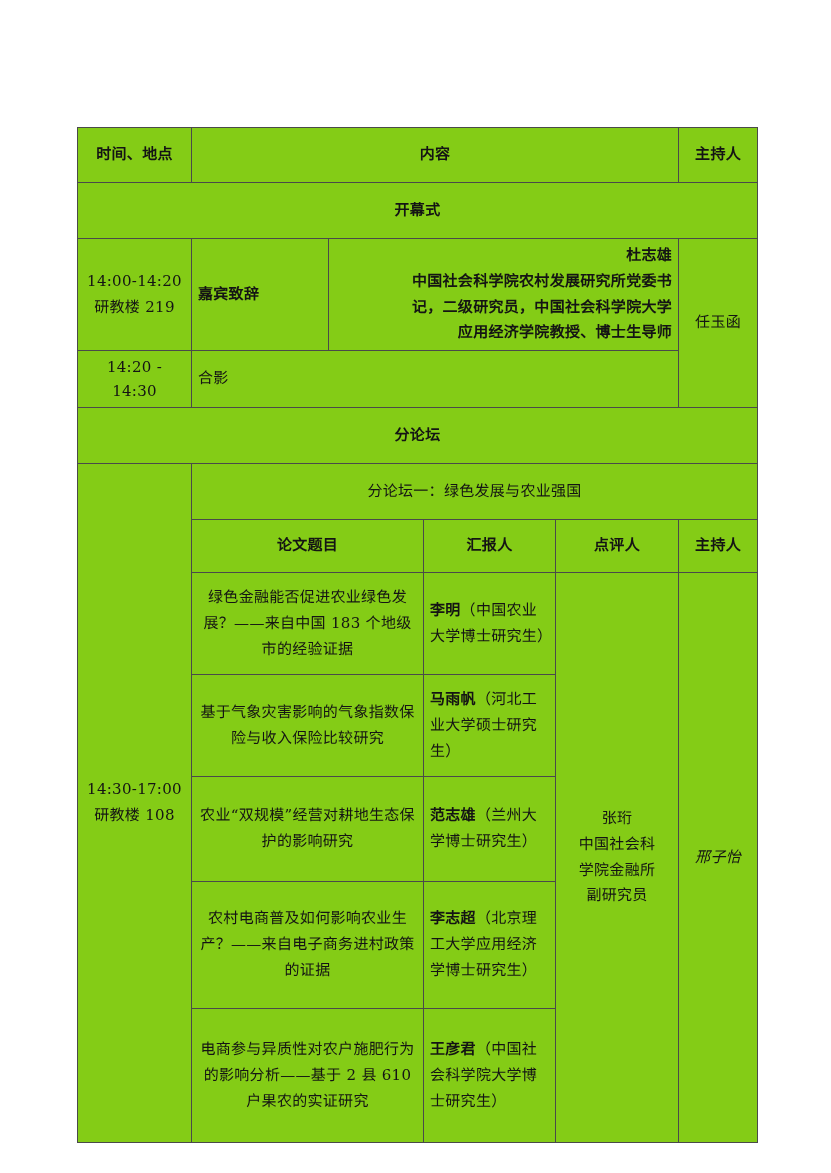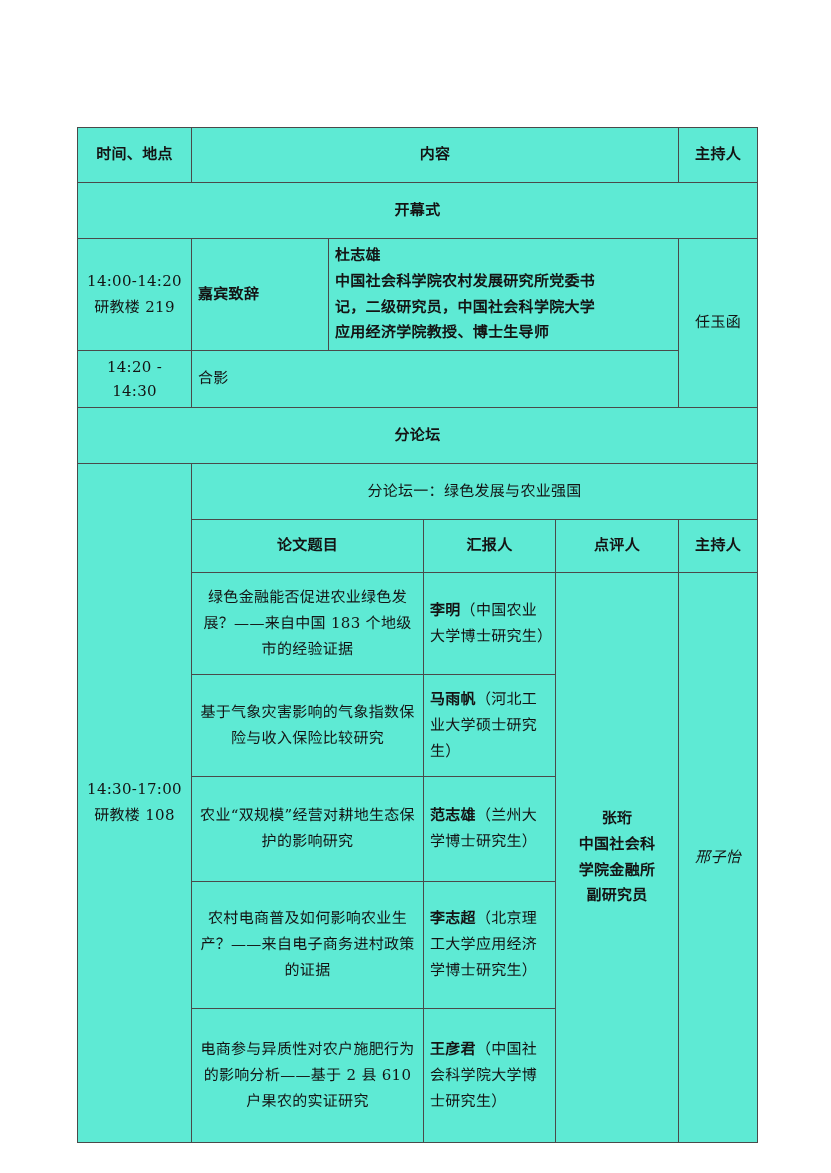--- a/index.html
+++ b/index.html
@@ -26,21 +26,21 @@
     background: #ffffff;
   }
 
   .agenda-table {
     position: absolute;
     left: 77px;
     top: 127px;
     width: 680px;
     border-collapse: collapse;
     table-layout: fixed;
-    background: #5eead4;
+    background: #84cc16;
   }
 
   .agenda-table td {
     border: 1px solid #4a4a4a;
     padding: 4px 6px;
     font-size: 15px;
     line-height: 1.72;
     vertical-align: middle;
     color: #141414;
     letter-spacing: 0.3px;
@@ -73,21 +73,21 @@
 
   
   .speech-label {
     text-align: left;
     font-weight: bold;
     font-size: 15px;
   }
 
   
   .speaker {
-    text-align: left;
+    text-align: right;
     font-weight: bold;
     font-size: 15.5px;
     line-height: 1.95;
     padding: 8px 10px;
   }
   .speaker .sp-name { display: block; }
   .speaker .sp-title { display: block; }
   .ctr-mid { text-align: left; vertical-align: middle; }
 
   
@@ -128,21 +128,21 @@
     vertical-align: top;
     font-size: 15px;
     line-height: 1.92;
     padding: 7px 6px 7px 8px;
   }
   .presenter .pres-name { font-weight: bold; }
 
   .discussant {
     text-align: center;
     vertical-align: middle;
-    font-weight: bold;
+    font-weight: normal;
     font-size: 15px;
     line-height: 1.95;
     padding: 6px 4px;
   }
   .discussant span { display: block; }
 
   .moderator {
     text-align: center;
     vertical-align: middle;
     font-size: 15px;

